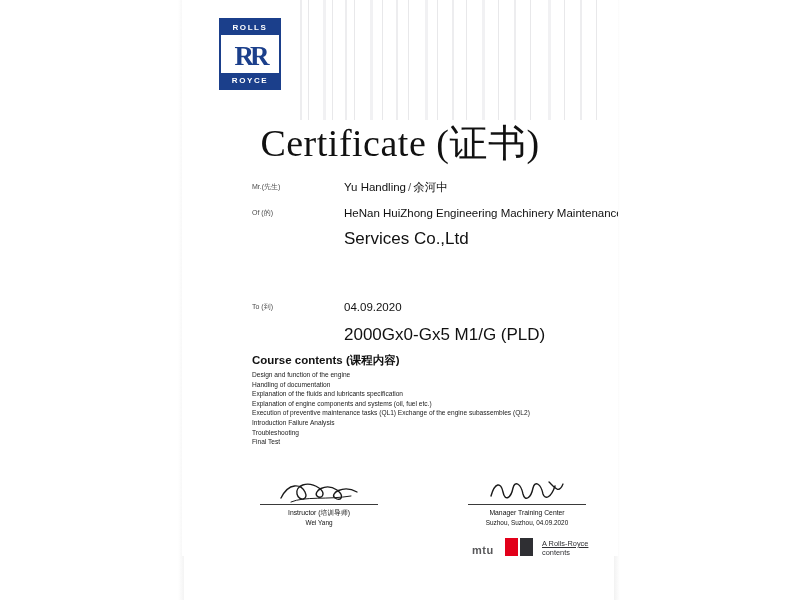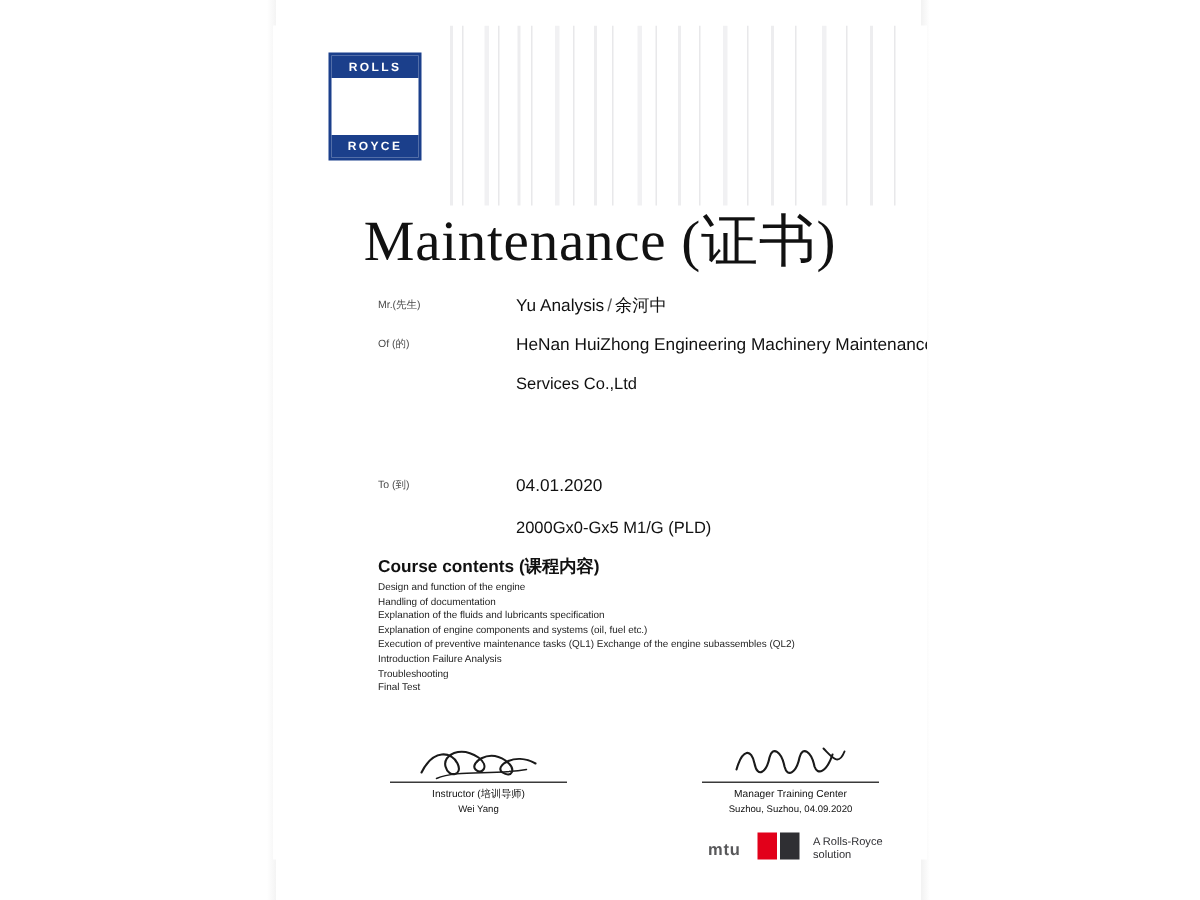--- a/index.html
+++ b/index.html
@@ -16,21 +16,21 @@
     width: 800px;
     height: 600px;
     overflow: hidden;
     background: #ffffff;
   }
 
   
   .sheet {
     position: absolute;
     left: 182px;
-    top: 17px;
+    top: 0px;
     width: 436px;
     height: 556px;
     background: #ffffff;
     overflow: hidden;
   }
 
   
   .stripes {
     position: absolute;
     left: 0;
@@ -128,21 +128,21 @@
     font-size: 11.5px;
     color: #111111;
     line-height: 14px;
     white-space: nowrap;
   }
   .field .val .slash { color: #555; padding: 0 2px; }
 
   .plainline {
     position: absolute;
     left: 162px;
-    font-size: 11px;
+    font-size: 17px;
     color: #111111;
     line-height: 14px;
     white-space: nowrap;
   }
   .cn {
     font-size: 11px;
   }
 
   
   .course-heading {
@@ -224,20 +224,21 @@
   }
   .mtu .sq-red { left: 33px; background: #e2001a; }
   .mtu .sq-dark { left: 48px; background: #2f2f33; }
   .mtu .mtu-tag {
     position: absolute;
     left: 70px;
     top: 1px;
     font-size: 7.4px;
     color: #2f2f33;
     line-height: 9.4px;
+    text-decoration: underline;
   }
 
   
   .edge-shadow {
     position: absolute;
     left: 614px;
     top: 0;
     width: 6px;
     height: 600px;
     background: linear-gradient(to right, #f2f2f2, #ffffff);
@@ -277,43 +278,44 @@
       <div class="stripe w2" style="left:332px;"></div>
       <div class="stripe" style="left:348px;"></div>
       <div class="stripe w3" style="left:366px;"></div>
       <div class="stripe" style="left:382px;"></div>
       <div class="stripe w2" style="left:398px;"></div>
       <div class="stripe" style="left:414px;"></div>
     </div>
 
     <div class="rr-logo">
       <div class="rr-bar top">ROLLS</div>
+      <div class="rr-mono">RR</div>
       <div class="rr-bar bottom">ROYCE</div>
     </div>
 
-    <div class="cert-title">Maintenance (证书)</div>
+    <div class="cert-title">Certificate (证书)</div>
 
     <div class="field" style="top:180px;">
       <div class="lbl">Mr.(先生)</div>
       <div class="val">
-        <span>Yu Analysis</span><span class="slash">/</span><span>余河中</span>
+        <span>Yu Handling</span><span class="slash">/</span><span>余河中</span>
       </div>
     </div>
 
     <div class="field" style="top:206px;">
       <div class="lbl">Of (的)</div>
       <div class="val">HeNan HuiZhong Engineering Machinery Maintenance</div>
     </div>
 
     <div class="plainline" style="top:232px;">Services Co.,Ltd</div>
 
 
     <div class="field" style="top:300px;">
       <div class="lbl">To (到)</div>
-      <div class="val">04.01.2020</div>
+      <div class="val">04.09.2020</div>
     </div>
 
     <div class="plainline" style="top:328px;">2000Gx0-Gx5 M1/G (PLD)</div>
 
     <div class="course-heading">Course contents (课程内容)</div>
     <div class="course-list">
       <div>Design and function of the engine</div>
       <div>Handling of documentation</div>
       <div>Explanation of the fluids and lubricants specification</div>
       <div>Explanation of engine components and systems (oil, fuel etc.)</div>
@@ -346,18 +348,18 @@
       <div class="role">Manager Training Center</div>
       <div class="who">Suzhou, Suzhou, 04.09.2020</div>
     </div>
 
     <div class="mtu">
       <div class="mtu-word">mtu</div>
       <div class="mtu-sq sq-red"></div>
       <div class="mtu-sq sq-dark"></div>
       <div class="mtu-tag">
         <div>A Rolls-Royce</div>
-        <div>solution</div>
+        <div>contents</div>
       </div>
     </div>
 
   </div>
 </div>
 
 </body></html>

